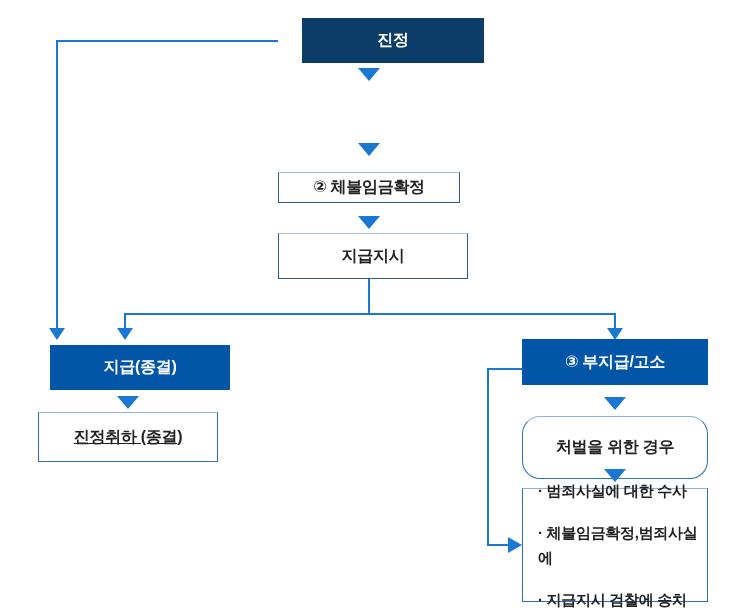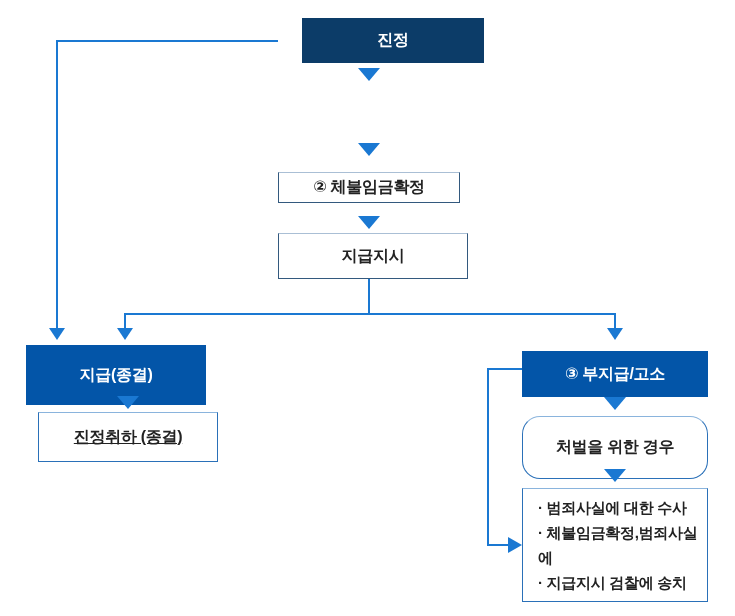--- a/index.html
+++ b/index.html
@@ -26,21 +26,21 @@
   .node.blue{background:var(--blue);color:#ffffff;}
   .node.white{
     background:#ffffff;color:var(--text-dark);
     border:1px solid var(--border-dark);border-top-color:var(--border-dark-top);
   }
   .node.white.blue-border{
     border:1px solid var(--border-blue);border-top-color:var(--border-blue-top);
   }
   .node.bullets{
     flex-direction:column;align-items:flex-start;justify-content:center;
-    padding-left:15px;font-size:15px;line-height:25px;text-align:left;
+    padding-left:15px;font-size:15px;line-height:25px;text-align:left;gap:17px;
   }
   .wire{position:absolute;background:var(--line);}
   .tri-down-big{
     position:absolute;width:0;height:0;
     border-left:11px solid transparent;border-right:11px solid transparent;
     border-top:13px solid var(--line);
   }
   .tri-down{
     position:absolute;width:0;height:0;
     border-left:8px solid transparent;border-right:8px solid transparent;
@@ -76,27 +76,27 @@
   <div class="wire" style="left:124px;top:313px;width:2px;height:16px;"></div>
   <div class="tri-down" style="left:117px;top:328px;"></div>
 
   <div class="wire" style="left:614px;top:313px;width:2px;height:16px;"></div>
   <div class="tri-down" style="left:607px;top:328px;"></div>
 
   <div class="wire" style="left:56px;top:40px;width:222px;height:2px;"></div>
   <div class="wire" style="left:56px;top:40px;width:2px;height:289px;"></div>
   <div class="tri-down" style="left:49px;top:328px;"></div>
 
-  <div class="node blue" style="left:26px;top:345px;width:180px;height:60px;">지급(종결)</div>
+  <div class="node blue" style="left:50px;top:345px;width:180px;height:45px;">지급(종결)</div>
 
   <div class="tri-down-big" style="left:117px;top:396px;"></div>
 
   <div class="node white blue-border" style="left:38px;top:412px;width:180px;height:50px;text-decoration:underline;">진정취하 (종결)</div>
 
-  <div class="node blue" style="left:522px;top:351px;width:186px;height:46px;">③ 부지급/고소</div>
+  <div class="node blue" style="left:522px;top:339px;width:186px;height:46px;">③ 부지급/고소</div>
 
   <div class="tri-down-big" style="left:604px;top:397px;"></div>
 
   <div class="node white blue-border" style="left:522px;top:416px;width:186px;height:63px;border-radius:18px;">처벌을 위한 경우</div>
 
   <div class="tri-down-big" style="left:604px;top:469px;"></div>
 
   <div class="node white blue-border bullets" style="left:522px;top:488px;width:186px;height:114px;">
     <div>· 범죄사실에 대한 수사</div>
     <div>· 체불임금확정,범죄사실에</div>

